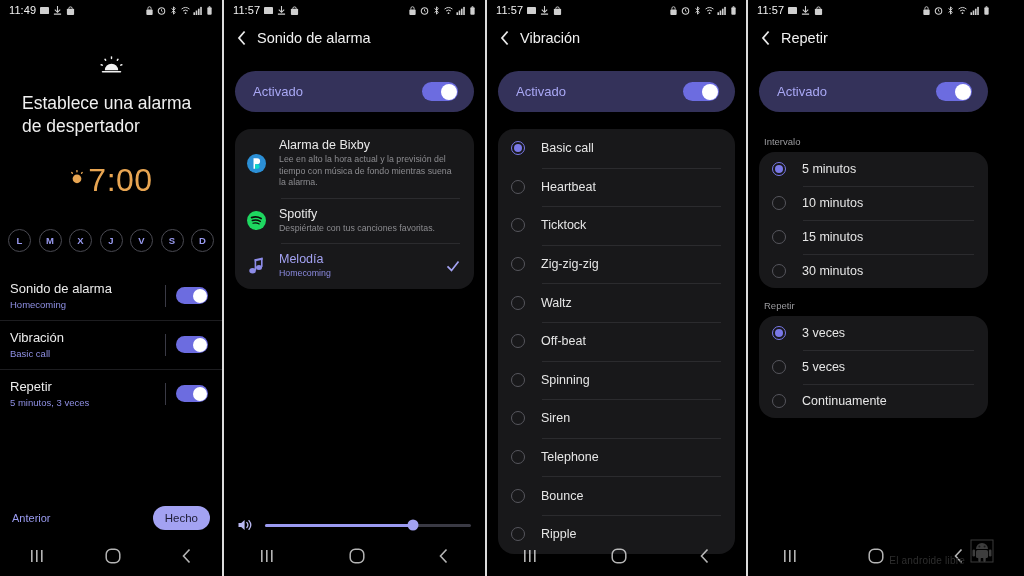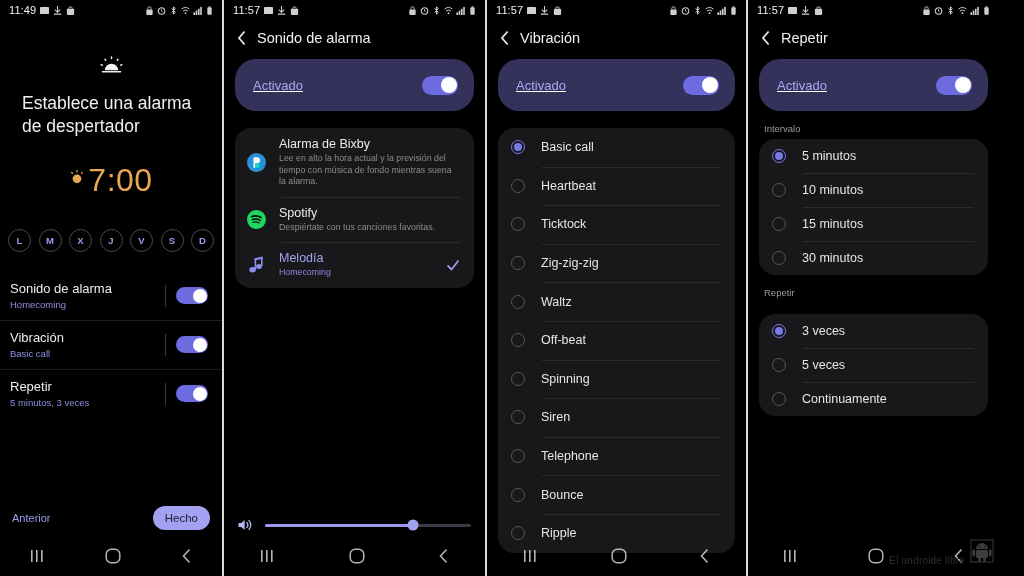--- a/index.html
+++ b/index.html
@@ -78,22 +78,22 @@
   .tgl-lg::after { width:16px; height:16px; right:1.5px; top:1.5px; }
 
   
   .sethdr { display:flex; align-items:center; gap:10px; padding:10px 13px 13px; }
   .sethdr .chev { width:10px; height:16px; }
   .sethdr .chev svg { display:block; width:10px; height:16px; stroke:#e9e9e9; fill:none; stroke-width:1.8; }
   .sethdr-title { font-size:14.5px; color:#f0f0f0; }
 
   
   .banner {
-    margin:0 11px; height:52px; border-radius:21px; background:#34325a;
-    display:flex; align-items:center; justify-content:space-between; padding:0 16px 0 18px;text-decoration:underline;
+    margin:12px 11px; height:41px; border-radius:21px; background:#34325a;
+    display:flex; align-items:center; justify-content:space-between; padding:0 16px 0 18px;
   }
   .banner-label { font-size:13px; color:#a9a8f5; }
 
   
   .card { margin:17px 11px 0; background:#18181a; border-radius:16px; overflow:hidden; }
   .card-compact { margin-top:8px; }
 
   
   .snd-row { display:flex; align-items:center; gap:13px; padding:9px 14px 9px 11px; position:relative; }
   .snd-row + .snd-row::before {
@@ -743,21 +743,21 @@
         <span class="radio-label">15 minutos</span>
       </div>
       <div class="radio-row sm">
         <span class="radio"></span>
         <span class="radio-label">30 minutos</span>
       </div>
     </div>
 
     <div class="group-label">Repetir</div>
 
-    <div class="card card-compact" style="margin-top:11px">
+    <div class="card card-compact" style="margin-top:0">
       <div class="radio-row sm">
         <span class="radio on"></span>
         <span class="radio-label">3 veces</span>
       </div>
       <div class="radio-row sm">
         <span class="radio"></span>
         <span class="radio-label">5 veces</span>
       </div>
       <div class="radio-row sm">
         <span class="radio"></span>

